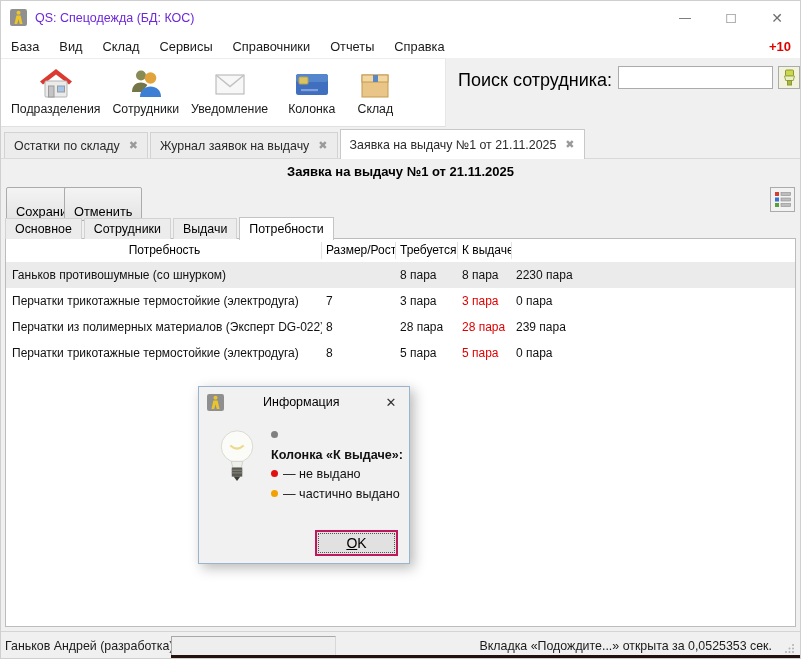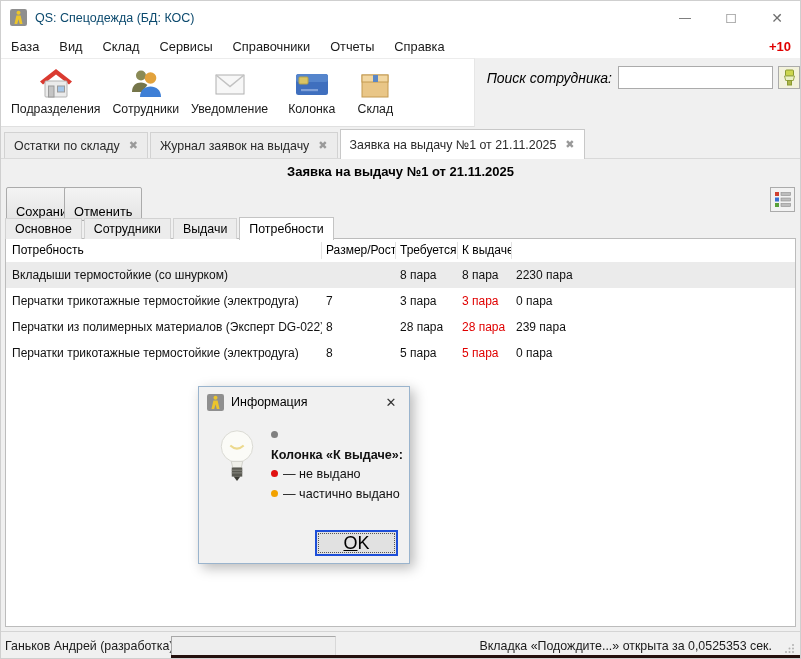--- a/index.html
+++ b/index.html
@@ -2,37 +2,37 @@
 <html><head>
 <meta charset="utf-8">
 <style>
   * { margin:0; padding:0; box-sizing:border-box; font-family:"Liberation Sans","DejaVu Sans",sans-serif; }
   html,body { width:801px; height:659px; }
   .win { position:absolute; left:0; top:0; width:801px; height:659px; background:#f0f0f0; border:1px solid #cfcfcf; overflow:hidden; }
 
   
   .titlebar { position:absolute; left:0; top:0; width:100%; height:33px; background:#fff; display:flex; align-items:center; }
   .app-ico { margin-left:9px; width:17px; height:17px; flex:none; }
-  .title-text { margin-left:8px; font-size:12.5px; color:#0c4a6e; }
+  .title-text { margin-left:8px; font-size:12.5px; color:#6d28d9; }
   .win-btns { margin-left:auto; display:flex; height:100%; }
   .win-btn { width:46px; display:flex; align-items:center; justify-content:center; color:#6e6e6e; font-size:12px; background:none; border:none; cursor:default; }
 
   
   .menubar { position:absolute; left:0; top:33px; width:100%; height:24px; background:#fff; display:flex; align-items:center; }
   .menu-item { padding:0 10px; font-size:12.8px; color:#1a1a1a; background:none; border:none; }
   .menu-badge { margin-left:auto; margin-right:9px; color:#e00000; font-size:13px; font-weight:bold; }
 
   
   .toolbar { position:absolute; left:0; top:57px; width:100%; height:69px; display:flex; }
   .toolbar-left { width:498px; background:#fff; border-top:1px solid #ececec; border-bottom:1px solid #e0e0e0; border-right:1px solid #e6e6e6; display:flex; align-items:flex-start; padding:6px 0 0 4px; }
   .tbtn { display:flex; flex-direction:column; align-items:center; padding:2px 6px; background:none; border:none;text-align:right; }
   .tbtn svg { width:36px; height:34px; }
   .tbtn-label { font-size:12.3px; margin-top:1px; color:#1a1a1a; white-space:nowrap; }
   .toolbar-right { flex:1; background:#f0f0f0; display:flex; align-items:flex-start; padding-top:8px; }
-  .search-label { font-size:14px; margin-left:12px; margin-top:4px; white-space:nowrap;font-style:italic; }
+  .search-label { font-size:18px; margin-left:12px; margin-top:4px; white-space:nowrap; }
   .search-input { margin-left:6px; width:155px; height:23px; border:1px solid #ababab; background:#fff; font-size:12.5px; padding:0 4px; }
   .search-btn { margin-left:5px; width:22px; height:23px; border:1px solid #ababab; background:#f3f2dc; display:flex; align-items:center; justify-content:center; padding:0; }
 
   
   .tabbar { position:absolute; left:0; top:126px; width:100%; height:32px; background:#f0f0f0; border-bottom:1px solid #d9d9d9; display:flex; align-items:flex-end; padding-left:3px; }
   .tab { height:26px; display:flex; align-items:center; padding:0 9px; background:#ececec; border:1px solid #d2d2d2; border-bottom:none; margin-right:2px; font-size:12.4px; color:#2a2a2a; white-space:nowrap; }
   .tab.active { height:30px; background:#fff; border-color:#c8c8c8; margin-bottom:-1px; z-index:2; }
   .tab-close { margin-left:9px; color:#9a9a9a; font-size:11px; font-weight:bold; }
 
   
@@ -42,39 +42,39 @@
   .btn-save { left:5px; top:28px; }
   .btn-cancel { left:63px; top:28px; }
   .legend-btn { position:absolute; right:5px; top:28px; width:25px; height:25px; border:1px solid #ababab; background:#f2f2f2; display:flex; align-items:center; justify-content:center; padding:0; }
   .subtabs { position:absolute; left:4px; top:57px; display:flex; align-items:flex-end; height:23px; z-index:3; }
   .subtab { height:21px; padding:0 9px; display:flex; align-items:center; font-size:12.4px; background:#ececec; border:1px solid #d2d2d2; border-bottom:none; margin-right:2px; white-space:nowrap; }
   .subtab.active { height:23px; background:#fff; margin-bottom:-1px; border-color:#c4c4c4; }
 
   
   .table-panel { position:absolute; left:4px; top:79px; right:4px; bottom:4px; background:#fff; border:1px solid #bcbcbc; overflow:hidden; }
   .thead { display:flex; height:23px; align-items:center; font-size:12px; color:#1a1a1a; }
-  .th { height:17px; line-height:17px; padding:0 4px; border-right:1px solid #e2e2e2; overflow:hidden; white-space:nowrap; background:none; text-align:left; font-size:12px; border-top:none; border-left:none; border-bottom:none; }
+  .th { height:17px; line-height:17px; padding:0 4px; border-right:1px solid #e2e2e2; overflow:hidden; white-space:nowrap; background:none; text-align:center; font-size:12px; border-top:none; border-left:none; border-bottom:none; }
   .tr { display:flex; height:26px; align-items:center; font-size:12px; color:#111; }
   .tr.hl { background:#ebebeb; }
   .td { padding:0 4px; overflow:hidden; white-space:nowrap; }
   .c1 { width:316px; padding-left:6px; } .c2 { width:74px; } .c3 { width:62px; } .c4 { width:54px; } .c5 { flex:1; }
   .red { color:#e00000; }
 
   
   .dialog { position:absolute; left:197px; top:385px; width:212px; height:178px; background:#f1f1f1; border:1px solid #9ab4cd; box-shadow:4px 4px 12px rgba(0,0,0,.28); z-index:10; }
-  .dlg-title { height:30px; display:flex; align-items:center; padding-left:8px; }
+  .dlg-title { height:30px; display:flex; align-items:center; padding-left:8px;gap:32px; }
   .dlg-title-ico { width:17px; height:17px; flex:none; }
   .dlg-title-text { margin-left:7px; font-size:12.5px; color:#000; }
   .dlg-close { margin-left:auto; width:36px; height:30px; text-align:center; font-size:13px; color:#333; background:none; border:none; }
   .dlg-body { display:flex; padding:9px 0 0 17px; }
   .dlg-lines { margin-left:13px; font-size:12.6px; line-height:19.5px; color:#111; }
   .dlg-line.bold { font-weight:bold; }
   .bullet { display:inline-block; width:7px; height:7px; border-radius:50%; margin-right:5px; vertical-align:1px; }
   .b-gray { background:#808080; } .b-red { background:#e01010; } .b-orange { background:#f2a200; }
-  .dlg-ok { position:absolute; left:116px; top:143px; width:83px; height:26px; background:#e1e1e1; border:2px solid #1d4ed8; outline:1px dotted #555; outline-offset:-4px; font-size:18px; color:#000; }
+  .dlg-ok { position:absolute; left:116px; top:143px; width:83px; height:26px; background:#e1e1e1; border:2px solid #be185d; outline:1px dotted #555; outline-offset:-4px; font-size:14px; color:#000; }
   .accel { text-decoration:underline; }
 
   
   .statusbar { position:absolute; left:0; top:630px; width:100%; height:29px; background:#f0f0f0; border-top:1px solid #d4d4d4; font-size:12.4px; color:#1a1a1a; }
   .sb-user { position:absolute; left:4px; top:7px; white-space:nowrap; }
   .sb-field { position:absolute; left:170px; top:4px; width:165px; height:20px; background:#eeeeee; border:1px solid; border-color:#a8a8a8 #d8d8d8 #d8d8d8 #a8a8a8; }
   .sb-msg { position:absolute; right:28px; top:7px; white-space:nowrap; }
   .sb-grip { position:absolute; right:5px; top:11px; }
   .bottom-strip { position:absolute; left:170px; top:654px; width:631px; height:5px; background:#24100d; z-index:11; }
 </style>
@@ -212,21 +212,21 @@
     </div>
 
     <div class="table-panel">
       <div class="thead">
         <button class="th c1">Потребность</button>
         <button class="th c2">Размер/Рост</button>
         <button class="th c3">Требуется</button>
         <button class="th c4">К выдаче</button>
       </div>
       <div class="tr hl">
-        <div class="td c1">Вкладыши термостойкие (со шнурком)</div>
+        <div class="td c1">Ганьков противошумные (со шнурком)</div>
         <div class="td c2"></div>
         <div class="td c3">8 пара</div>
         <div class="td c4">8 пара</div>
         <div class="td c5">2230 пара</div>
       </div>
       <div class="tr">
         <div class="td c1">Перчатки  трикотажные термостойкие (электродуга)</div>
         <div class="td c2">7</div>
         <div class="td c3">3 пара</div>
         <div class="td c4 red">3 пара</div>

